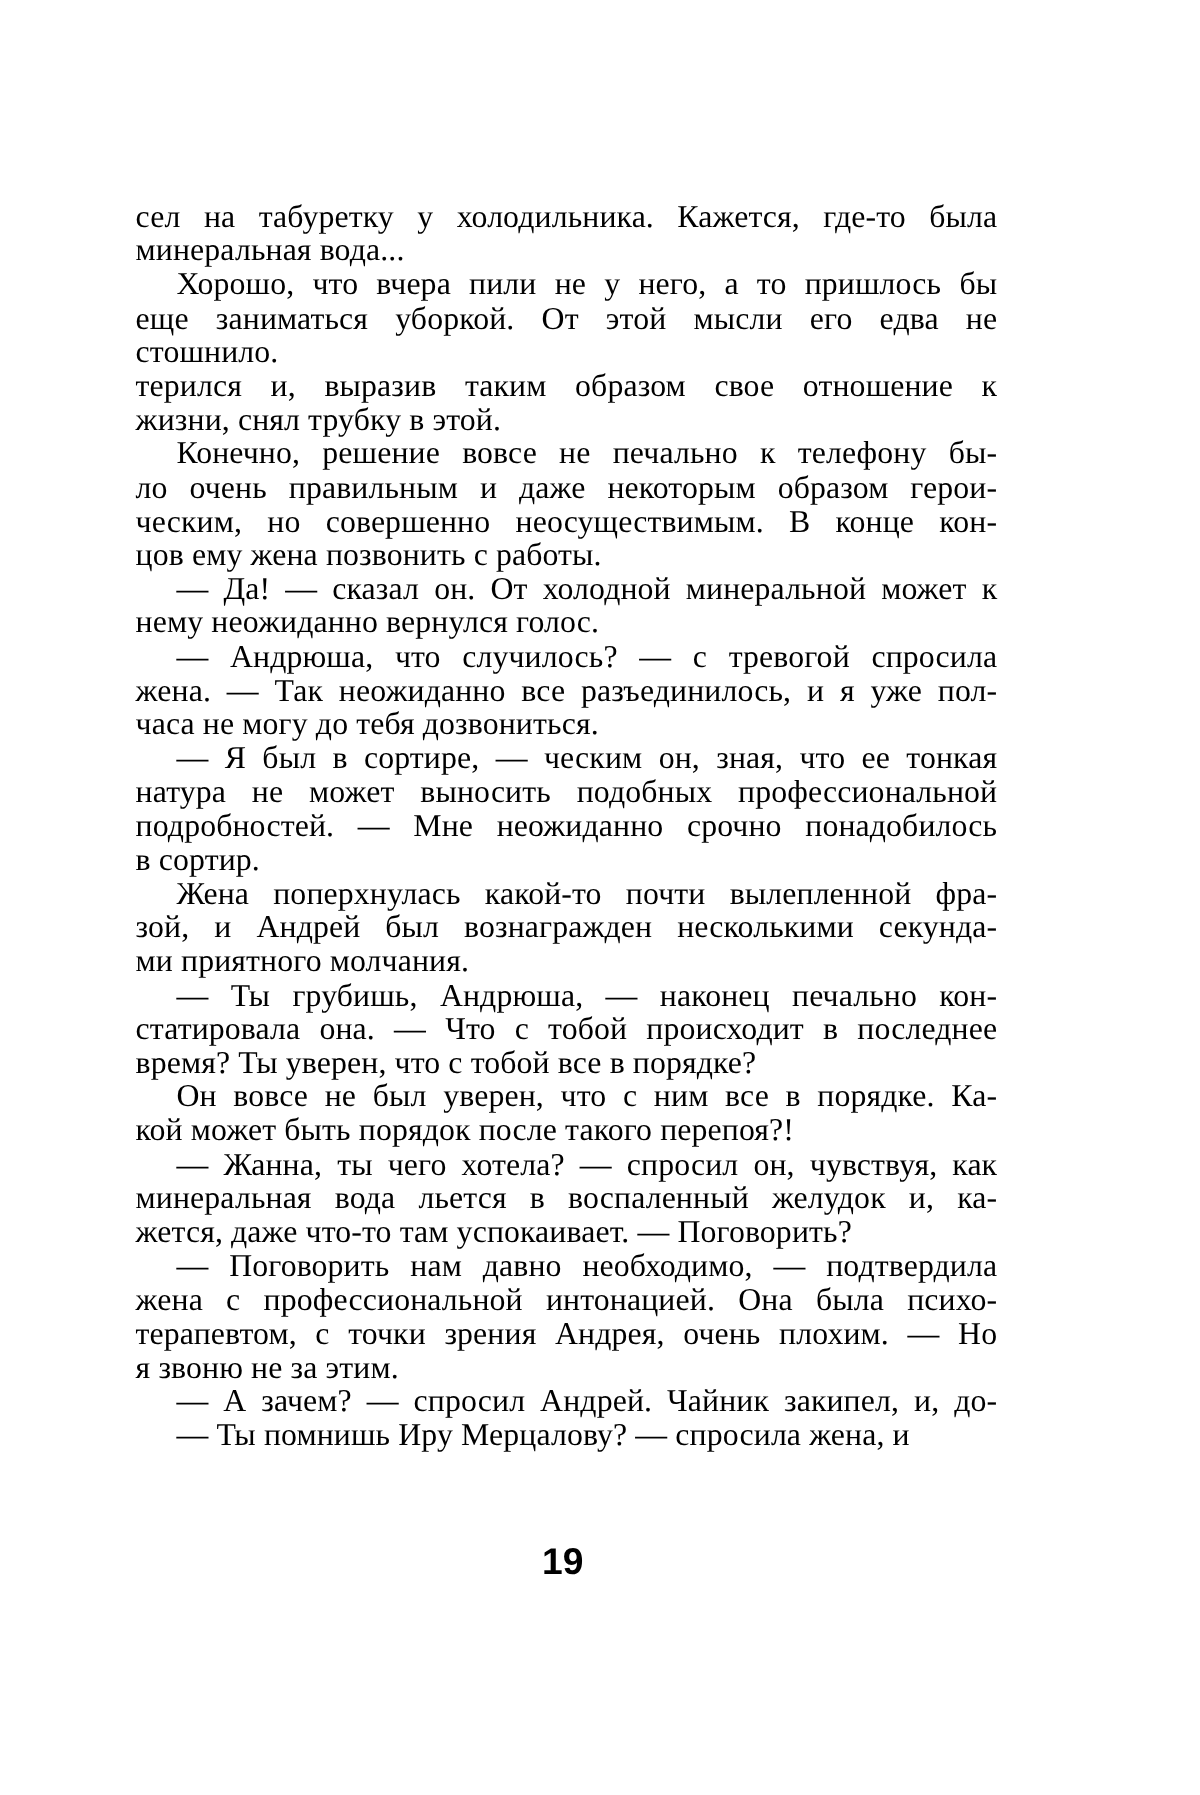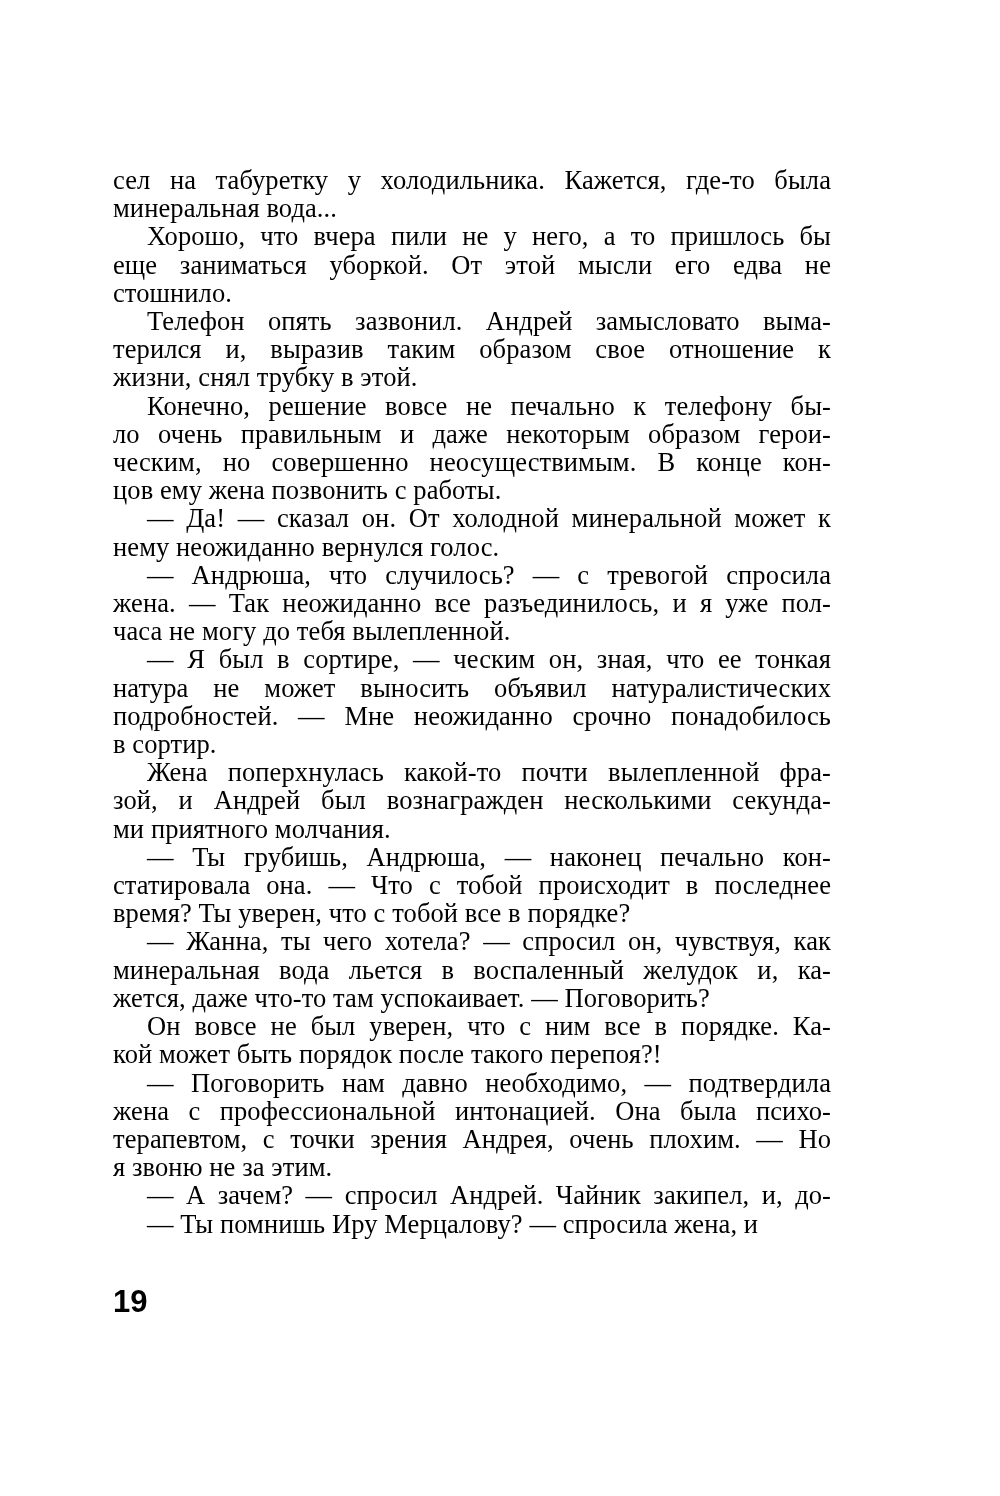--- a/index.html
+++ b/index.html
@@ -40,21 +40,21 @@
     -moz-text-align-last: left;
   }
   .line.indent {
     text-indent: 34px;
   }
   .page-number {
     position: absolute;
     top: 1286px;
     left: 113px;
     width: 712px;
-    text-align: left;
+    text-align: center;
     font-family: "Liberation Sans", sans-serif;
     font-weight: bold;
     font-size: 31px;
     line-height: 1;
     color: #000000;
   }
 </style>
 </head>
 <body>
 
@@ -63,63 +63,62 @@
       <div class="paragraph">
         <div class="line">сел на табуретку у холодильника. Кажется, где-то была</div>
         <div class="line last">минеральная вода...</div>
       </div>
       <div class="paragraph">
         <div class="line indent">Хорошо, что вчера пили не у него, а то пришлось бы</div>
         <div class="line">еще заниматься уборкой. От этой мысли его едва не</div>
         <div class="line last">стошнило.</div>
       </div>
       <div class="paragraph">
-        <div class="line indent">Телефон опять зазвонил. Андрей замысловато выма-</div>
         <div class="line">терился и, выразив таким образом свое отношение к</div>
         <div class="line last">жизни, снял трубку в этой.</div>
       </div>
       <div class="paragraph">
         <div class="line indent">Конечно, решение вовсе не печально к телефону бы-</div>
         <div class="line">ло очень правильным и даже некоторым образом герои-</div>
         <div class="line">ческим, но совершенно неосуществимым. В конце кон-</div>
         <div class="line last">цов ему жена позвонить с работы.</div>
       </div>
       <div class="paragraph">
         <div class="line indent">— Да! — сказал он. От холодной минеральной может к</div>
         <div class="line last">нему неожиданно вернулся голос.</div>
       </div>
       <div class="paragraph">
         <div class="line indent">— Андрюша, что случилось? — с тревогой спросила</div>
         <div class="line">жена. — Так неожиданно все разъединилось, и я уже пол-</div>
-        <div class="line last">часа не могу до тебя вылепленной.</div>
+        <div class="line last">часа не могу до тебя дозвониться.</div>
       </div>
       <div class="paragraph">
         <div class="line indent">— Я был в сортире, — ческим он, зная, что ее тонкая</div>
-        <div class="line">натура не может выносить объявил натуралистических</div>
+        <div class="line">натура не может выносить подобных профессиональной</div>
         <div class="line">подробностей. — Мне неожиданно срочно понадобилось</div>
         <div class="line last">в сортир.</div>
       </div>
       <div class="paragraph">
         <div class="line indent">Жена поперхнулась какой-то почти вылепленной фра-</div>
         <div class="line">зой, и Андрей был вознагражден несколькими секунда-</div>
         <div class="line last">ми приятного молчания.</div>
       </div>
       <div class="paragraph">
         <div class="line indent">— Ты грубишь, Андрюша, — наконец печально кон-</div>
         <div class="line">статировала она. — Что с тобой происходит в последнее</div>
         <div class="line last">время? Ты уверен, что с тобой все в порядке?</div>
       </div>
       <div class="paragraph">
+        <div class="line indent">Он вовсе не был уверен, что с ним все в порядке. Ка-</div>
+        <div class="line last">кой может быть порядок после такого перепоя?!</div>
+      </div>
+      <div class="paragraph">
         <div class="line indent">— Жанна, ты чего хотела? — спросил он, чувствуя, как</div>
         <div class="line">минеральная вода льется в воспаленный желудок и, ка-</div>
         <div class="line last">жется, даже что-то там успокаивает. — Поговорить?</div>
-      </div>
-      <div class="paragraph">
-        <div class="line indent">Он вовсе не был уверен, что с ним все в порядке. Ка-</div>
-        <div class="line last">кой может быть порядок после такого перепоя?!</div>
       </div>
       <div class="paragraph">
         <div class="line indent">— Поговорить нам давно необходимо, — подтвердила</div>
         <div class="line">жена с профессиональной интонацией. Она была психо-</div>
         <div class="line">терапевтом, с точки зрения Андрея, очень плохим. — Но</div>
         <div class="line last">я звоню не за этим.</div>
       </div>
       <div class="paragraph">
         <div class="line indent">— А зачем? — спросил Андрей. Чайник закипел, и, до-</div>
       </div>

